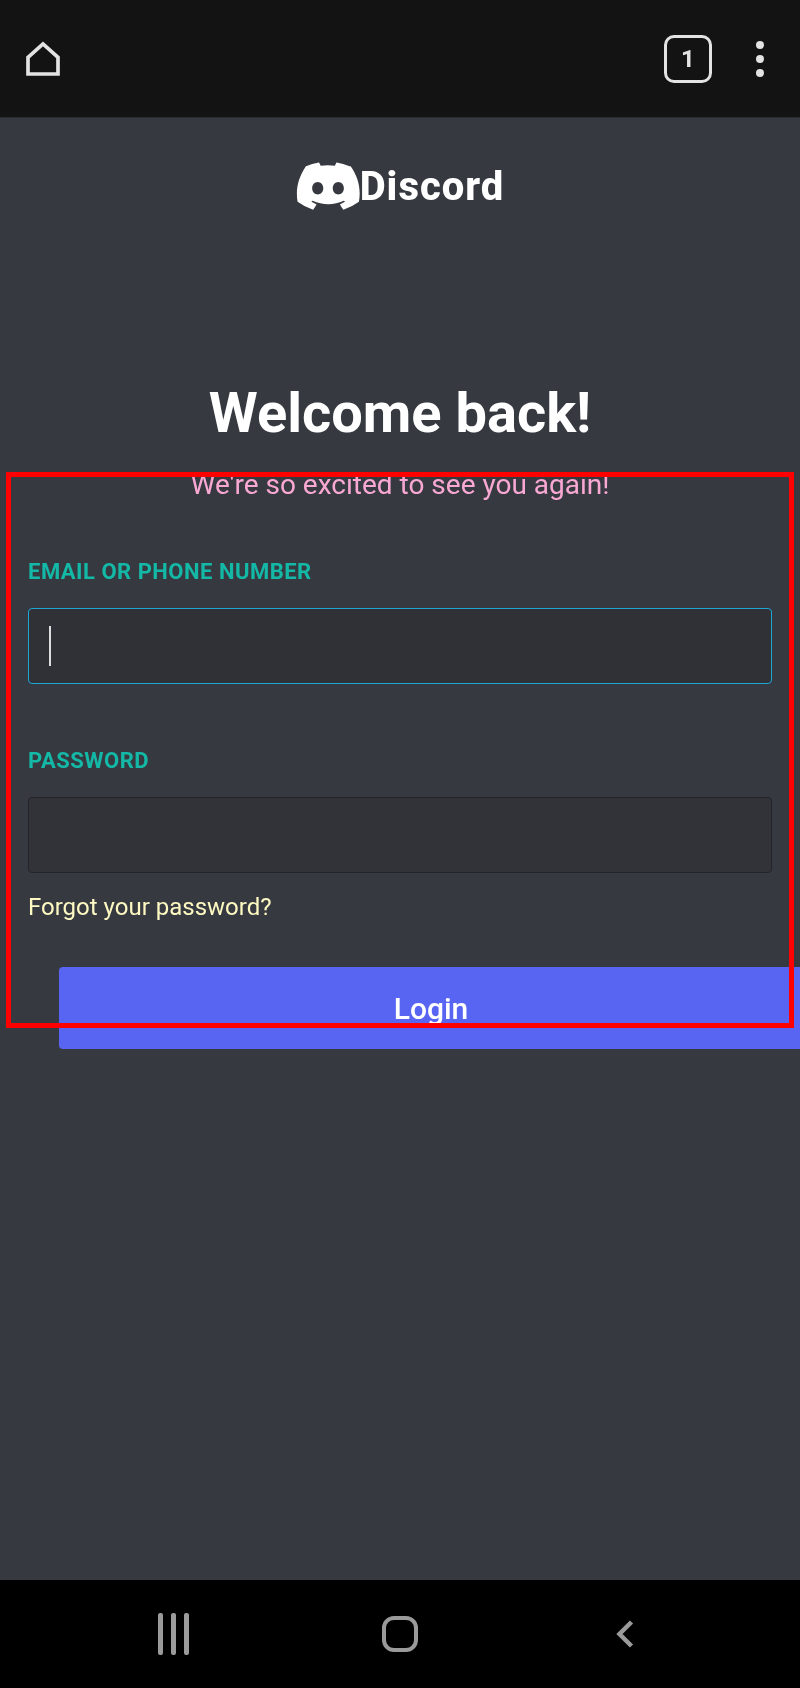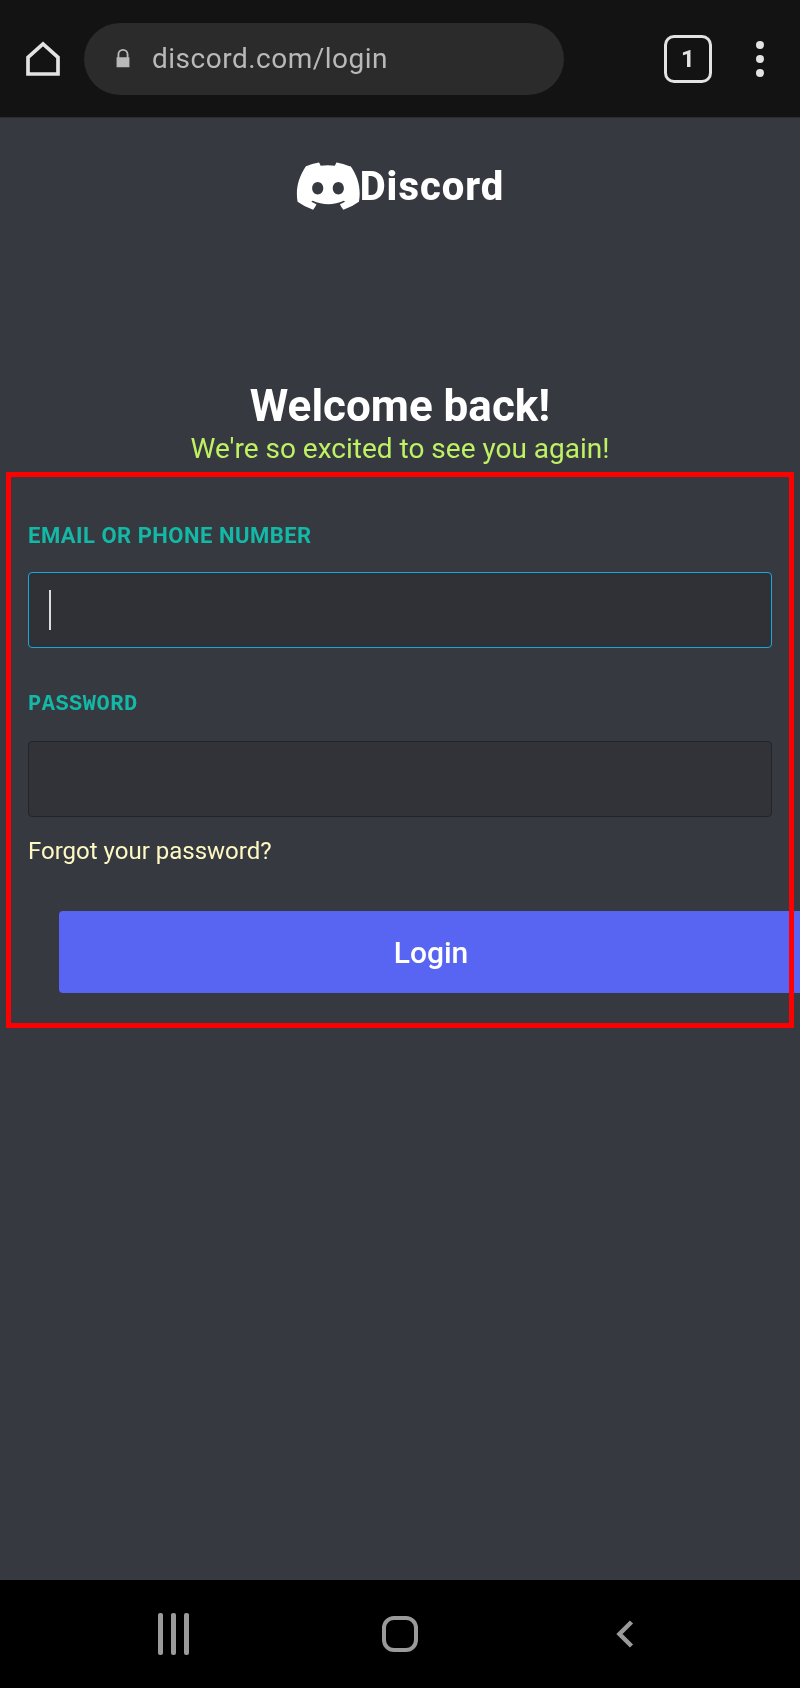--- a/index.html
+++ b/index.html
@@ -15,29 +15,29 @@
   .kebab { width: 40px; height: 48px; display:flex; flex-direction:column; align-items:center; justify-content:center; gap:6px; margin-left: 10px; }
   .kebab span { width:8px; height:8px; background:#e3e3e3; border-radius:50%; }
 
   
   .page { position: relative; height: calc(1688px - 117px - 108px); background: #36393f; border-top: 1px solid #2b2d31; display:flex; flex-direction:column; align-items:center; }
 
   .logo-row { margin-top: 44px; display:flex; align-items:center; }
   .clyde { width: 64px; height: 48px; }
   .brand { color:#fff; font-weight:800; font-size:40px; letter-spacing:1px; }
 
-  .heading { color:#fff; font-size:44px; font-weight:700; margin-top: 170px; text-align:center; }
-  .subheading { color:#bef264; font-size:28px; text-align:center; }
+  .heading { color:#fff; font-size:56px; font-weight:700; margin-top: 170px; text-align:center; }
+  .subheading { color:#f9a8d4; font-size:28px; margin-top: 22px; text-align:center; }
 
   .form-highlight { position:absolute; top:354px; left:6px; right:6px; height:556px; border:5px solid #ff0000; pointer-events:none; }
 
   .form-area { width: 100%; padding: 0 28px; margin-top: 50px; }
 
   .field-label { color:#14b8a6; font-size:22px; font-weight:700; letter-spacing:.5px; margin-top: 8px; }
-  .field-label.pw { margin-top: 44px; font-family: Liberation Mono, monospace; }
+  .field-label.pw { margin-top: 64px; }
 
   .input { width:100%; height:76px; background:#313338; border:1px solid #222428; border-radius:4px; margin-top:24px; color:#dcddde; font-size:26px; padding:0 20px; display:flex; align-items:center; }
   .input.focused { border:1px solid #1ea7d6; background:#2f3136; }
   .caret { width:2px; height:40px; background:#dcddde; }
 
   .forgot { color:#fef9c3; font-size:24px; margin-top:20px; display:inline-block; }
 
   .login-btn { width:100%; height:82px; background:#5865f2; border:none; border-radius:4px; color:#fff; font-size:30px; font-weight:500; margin-top:46px; cursor:pointer;margin-left:31px; }
 
   .need-row { margin-top:28px; font-size:24px; color:#9a9ea4; }
@@ -52,26 +52,20 @@
   .back-chevron svg { width:36px; height:36px; }
 </style>
 </head>
 <body>
 
 <div class="browser-bar">
   <div class="home-btn">
     <svg viewBox="0 0 24 24" width="40" height="40" fill="none" stroke="#e3e3e3" stroke-width="2.2">
         <path d="M3 11 L12 3 L21 11 V21 H3 Z"></path>
       </svg>
-  </div>
-  <div class="url-pill">
-    <svg class="lock" viewBox="0 0 24 24" fill="#b9b9b9">
-        <path d="M6 10V7a6 6 0 1112 0v3h1v11H5V10h1zm2 0h8V7a4 4 0 10-8 0v3z"></path>
-      </svg>
-    <span class="url-text">discord.com/login</span>
   </div>
   <div class="tabs-btn">
     <span>1</span>
   </div>
   <div class="kebab">
     <span></span>
     <span></span>
     <span></span>
   </div>
 </div>

